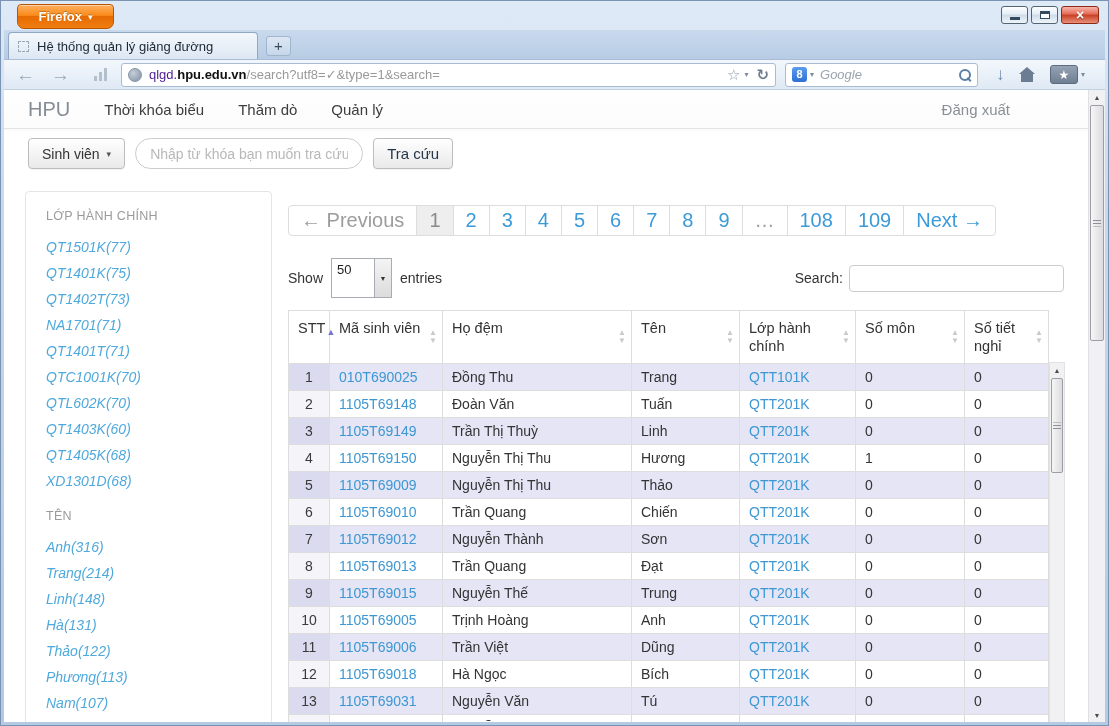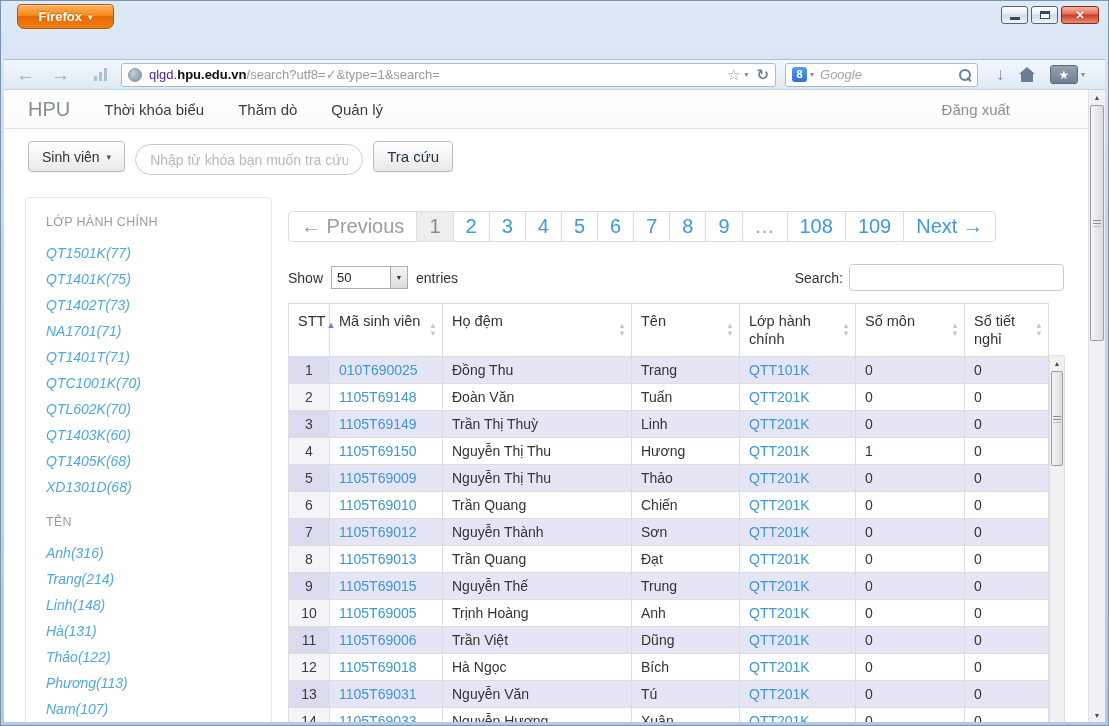--- a/index.html
+++ b/index.html
@@ -92,21 +92,21 @@
   .nav-item { font-size:15px; color:#3d3d3d; margin-right:34px; }
   .logout { font-size:15px; color:#8a8f96; margin-left:auto; margin-right:78px; }
 
   
   .searchrow { display:flex; align-items:center; gap:10px; margin:9px 0 0 24px; }
   .btn { height:31px; border:1px solid #bdbdbd; border-radius:4px; background:linear-gradient(180deg,#ffffff,#e9e9e9);
     font-size:14px; color:#333; display:inline-flex; align-items:center; padding:0 13px; gap:7px;
     box-shadow:0 1px 1px rgba(0,0,0,.05); }
   .btn .caret { font-size:9px; color:#555; }
   .btn.tra-cuu { color:#25374a; font-size:15px; }
-  .pill-input { width:228px; height:31px; border:1px solid #ccc; border-radius:16px; padding:0 14px; font-size:14px; color:#333; outline:none;margin-top:6px; }
+  .pill-input { width:228px; height:31px; border:1px solid #ccc; border-radius:16px; padding:0 14px; font-size:14px; color:#333; outline:none; }
   .pill-input::placeholder { color:#b8b8b8; }
 
   
   .content { display:flex; margin:22px 0 0 21px; align-items:flex-start; }
 
   .sidebar { width:247px; border:1px solid #e5e5e5; border-radius:4px; padding:16px 0 20px 20px; min-height:640px; }
   .sb-title { font-size:12.5px; color:#9b9b9b; line-height:16px; margin-bottom:10px; letter-spacing:.3px; }
   .sb-title + .sb-title,.sb-gap { margin-top:14px; }
   a.sb-link { display:block; font-size:14px; color:#4fa9dc; line-height:26px; text-decoration:none;font-style:italic; }
 
@@ -117,21 +117,21 @@
   .page-cell { height:31px; display:inline-flex; align-items:center; padding:0 12px; font-size:20px;
     border:1px solid #ddd; margin-left:-1px; background:#fff; color:#3d9ad8; }
   .page-cell:first-child { margin-left:0; border-radius:4px 0 0 4px; }
   .page-cell:last-child { border-radius:0 4px 4px 0; }
   .page-cell.disabled { color:#9c9c9c; }
   .page-cell.active { background:#eee; color:#8a8a8a; }
 
   
   .tctrl { display:flex; align-items:center; margin-top:22px; width:776px; }
   .tctrl .lbl { font-size:14px; color:#333; }
-  .lenwrap { display:inline-flex; margin:0 8px; border:1px solid #a9acb2; height:23px; background:#fff;gap:16px; }
+  .lenwrap { display:inline-flex; margin:0 8px; border:1px solid #a9acb2; height:40px; background:#fff; }
   .lenval { width:42px; font-size:13px; color:#222; padding:3px 0 0 5px; }
   .lenbtn { width:17px; border-left:1px solid #a9acb2; background:linear-gradient(180deg,#f4f4f4,#dcdcdc);
     font-size:7px; color:#333; display:flex; align-items:center; justify-content:center; }
   .tctrl .right { margin-left:auto; display:flex; align-items:center; gap:6px; }
   .dt-search { width:215px; height:27px; border:1px solid #ccc; border-radius:4px; outline:none; padding:0 8px; font-size:14px; }
 
   
   .tablewrap { margin-top:12px; position:relative; width:776px; }
   table { border-collapse:collapse; table-layout:fixed; width:760px; }
   col.c0{width:41px} col.c1{width:113px} col.c2{width:189px} col.c3{width:108px}
@@ -177,20 +177,27 @@
         </div>
       <div class="wbtn max">
           <span class="glyph-max"></span>
         </div>
       <div class="wbtn close">
           <span>×</span>
         </div>
     </div>
   </div>
 
+  <div class="tabstrip">
+    <div class="tab">
+      <span class="favicon-dashed"></span>
+      <span class="tab-title">Hệ thống quản lý giảng đường</span>
+    </div>
+    <div class="newtab">+</div>
+  </div>
 
   <div class="navtools">
     <span class="navarrow">←</span>
     <span class="navarrow">→</span>
     <span class="bars-icon">
         <i style="height:5px"></i>
         <i style="height:9px"></i>
         <i style="height:13px"></i>
       </span>
     <div class="urlbar">

